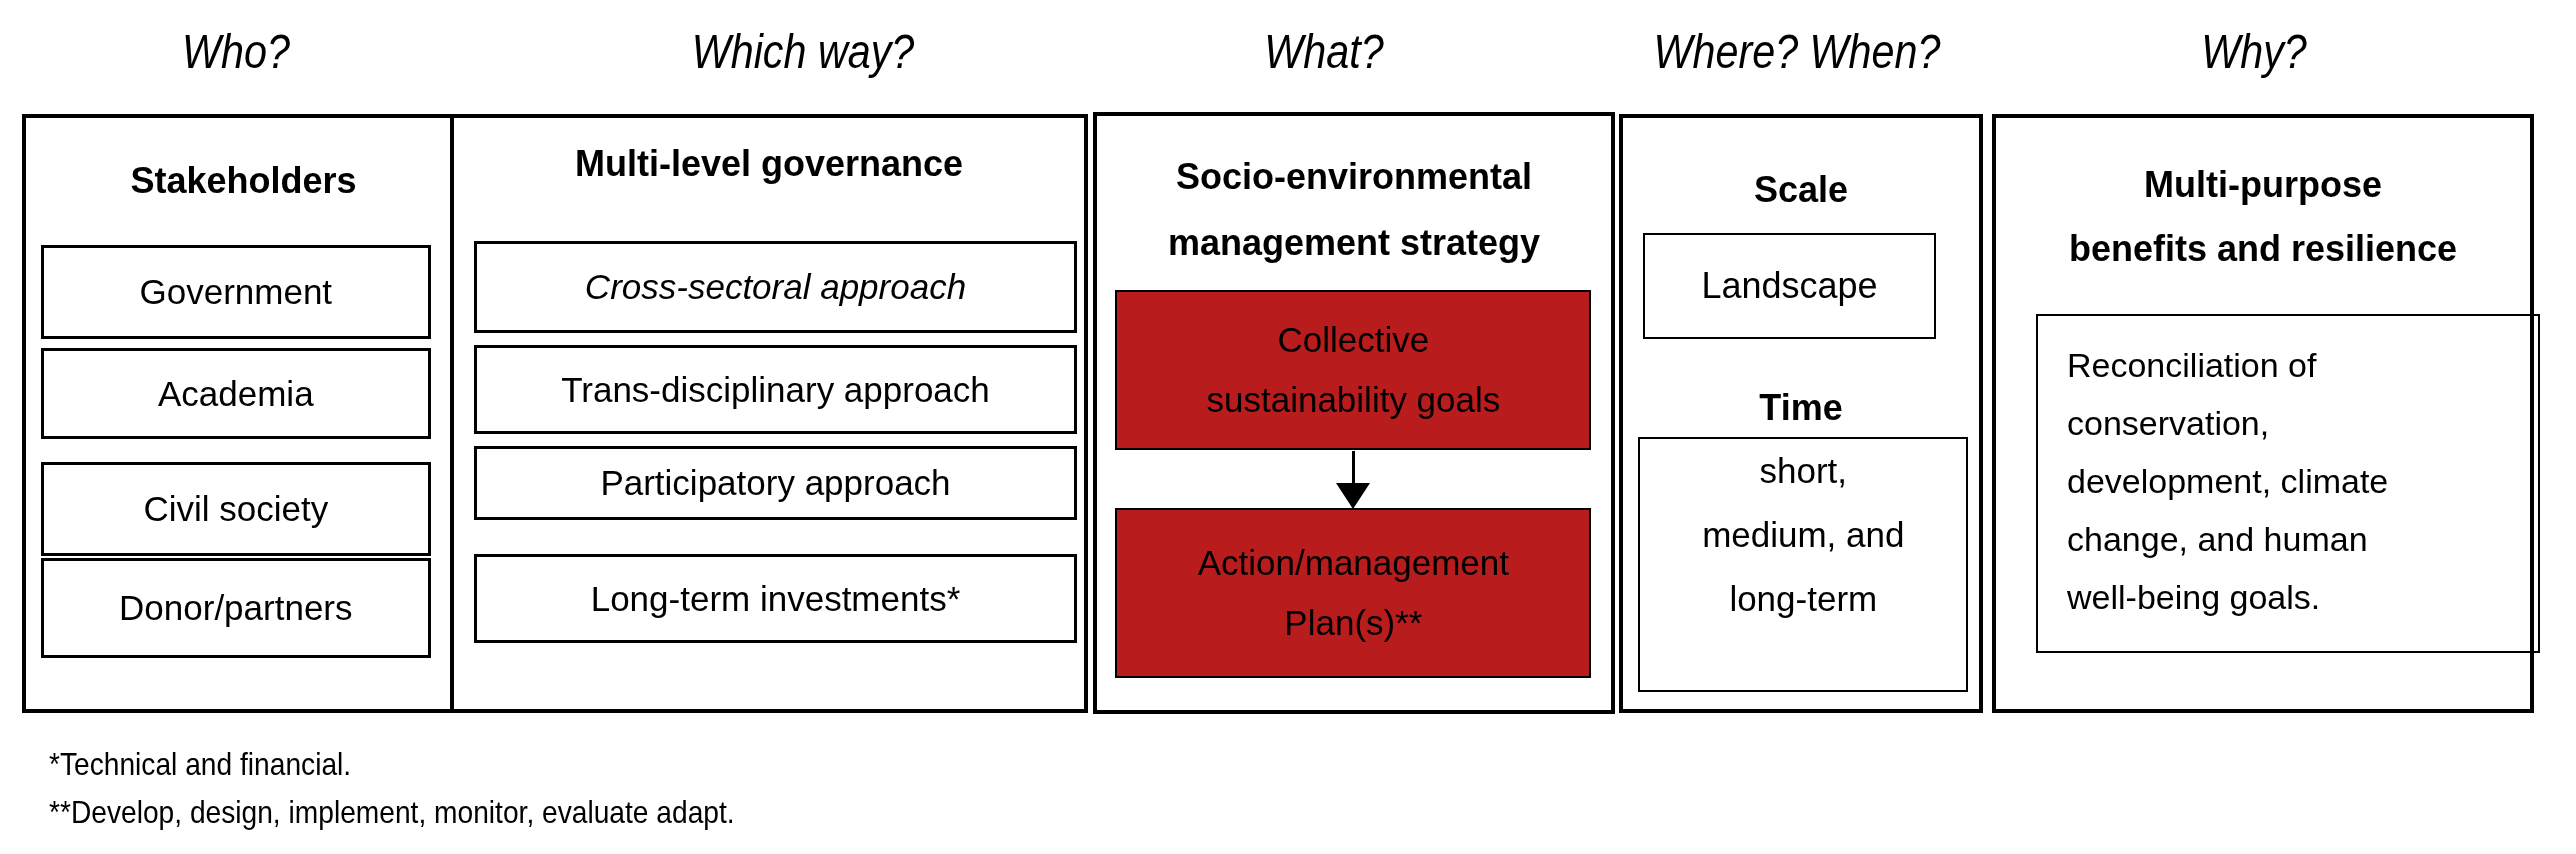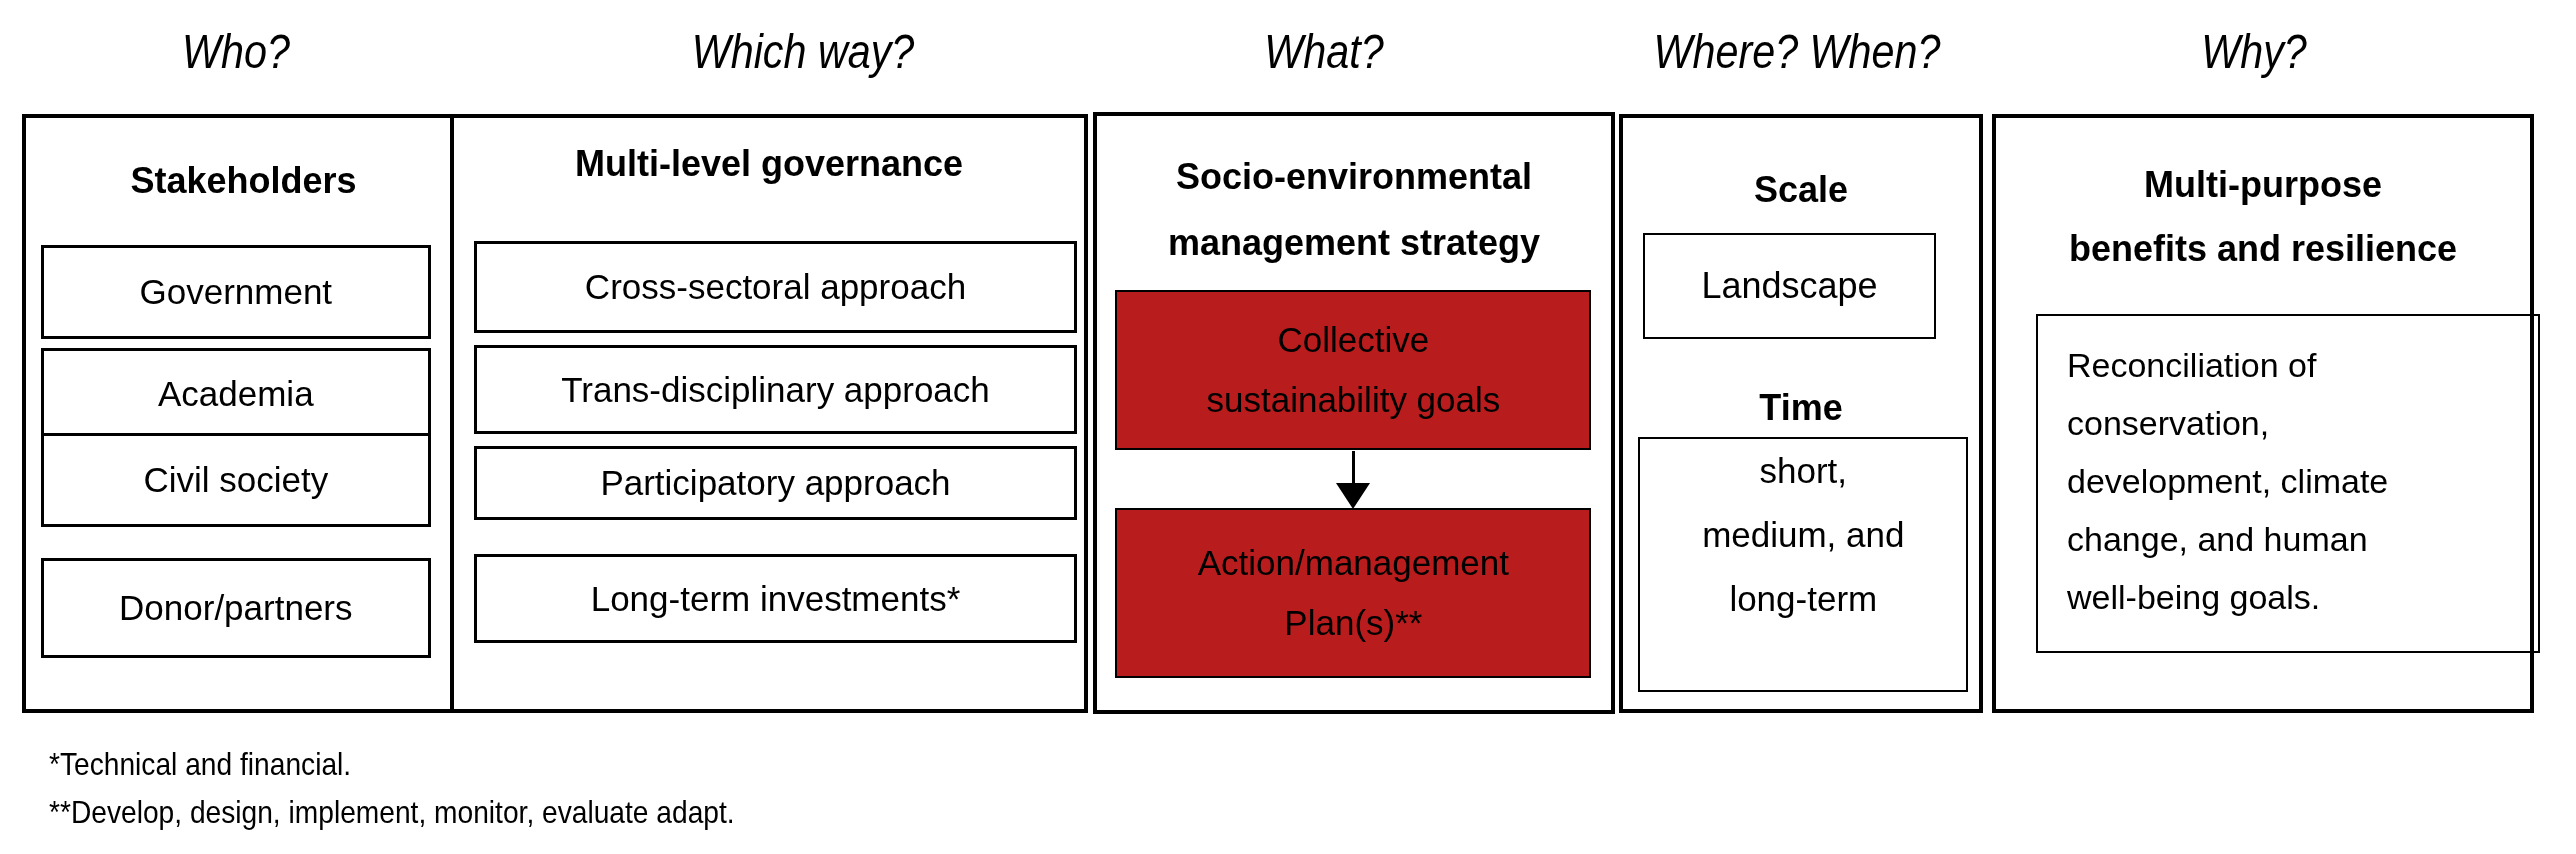--- a/index.html
+++ b/index.html
@@ -67,25 +67,25 @@
     display: flex;
     align-items: center;
     justify-content: center;
     text-align: center;
     font-size: 35px;
   }
   
   #col1 .item-box { left: 15.3px; width: 390px; }
   #c1-b1 { top: 127px; height: 94px; }
   #c1-b2 { top: 230px; height: 91px; }
-  #c1-b3 { top: 315px; height: 94px; }
+  #c1-b3 { top: 344px; height: 94px; }
   #c1-b4 { top: 440px; height: 100px; }
   
   #col2 .item-box { left: 20px; width: 603px; }
-  #c2-b1 { top: 123px; height: 92px; }
+  #c2-b1 { top: 123px; height: 92px; font-style: italic; }
   #c2-b2 { top: 227px; height: 89px; }
   #c2-b3 { top: 328px; height: 74px; }
   #c2-b4 { top: 436px; height: 89px; }
 
   
   .flow-box {
     position: absolute;
     left: 18.4px;
     width: 476px;
     border: 2.3px solid #000000;

